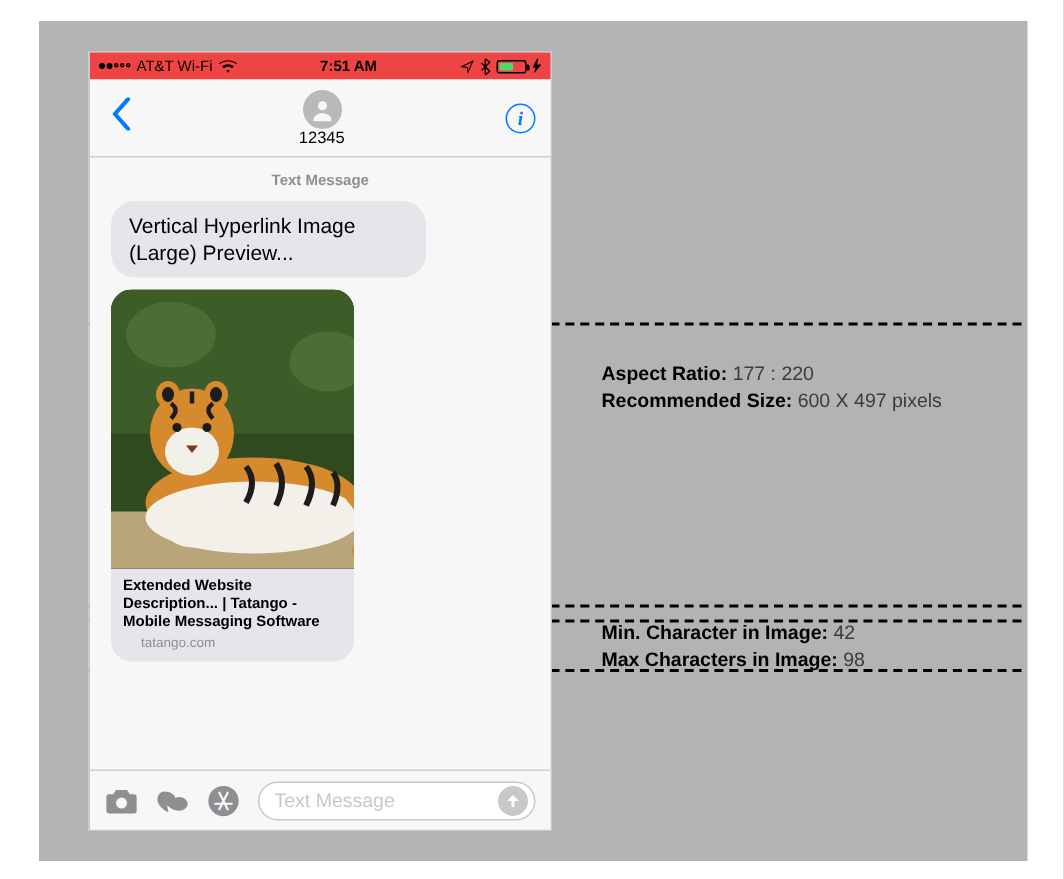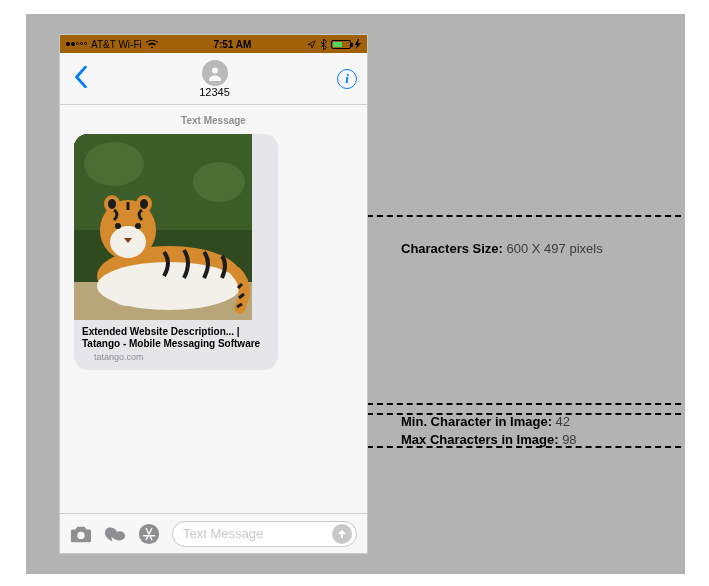--- a/index.html
+++ b/index.html
@@ -21,21 +21,21 @@
     width: 309px; height: 520px;
     background: #f7f7f7;
     border: 1px solid #c8c8c8;
     display: flex; flex-direction: column;
   }
   
   .status {
     height: 18px;
     display: flex; align-items: center; justify-content: space-between;
     font-size: 10px; padding: 0 6px;
-    background: #a16207;
+    background: #ef4444;
   }
   .status .left, .status .right { display:flex; align-items:center; gap:4px; }
   .dots { display:flex; gap:1px; }
   .dot { width:4px; height:4px; border-radius:50%; background:#000; }
   .dot.off { background:transparent; border:0.5px solid #000; width:3px; height:3px; }
   .status .time { font-weight:600; }
   .battery { display:inline-block; width:20px; height:9px; border:1px solid #000; border-radius:2px; position:relative; }
   .battery::after { content:""; position:absolute; right:-3px; top:2px; width:2px; height:4px; background:#000; border-radius:0 1px 1px 0; }
   .battery .fill { position:absolute; left:1px; top:1px; bottom:1px; width:50%; background:#4cd964; }
   
@@ -58,21 +58,21 @@
   .timestamp { text-align:center; font-size:10px; color:#8e8e93; margin:4px 0 8px; }
   .timestamp .bold { font-weight:600; }
   .bubble {
     background:#e5e5ea; border-radius:16px;
     padding:8px 12px; font-size:14px; color:#000;
     max-width:210px; margin-left:14px;
     line-height:1.25;
   }
   .card {
     margin-left:14px; margin-top:8px;
-    width:204px;
+    width:162px;
     border-radius:14px;
     overflow:hidden;
     background:#e5e5ea;
   }
   .card-image {
     width:178px; height:186px;
     background:#3d5a2a;
   }
   .card-text { padding:6px 8px 8px; }
   .card-title { font-size:10px; font-weight:700; line-height:1.2; color:#000; }
@@ -108,21 +108,22 @@
 <body>
 
 <div class="outer">
 
   <div class="dashline" style="top:201px"></div>
   <div class="dashline" style="top:389px"></div>
   <div class="dashline" style="top:399px"></div>
   <div class="dashline" style="top:432px"></div>
 
   <div class="annot" style="top:226px">
-    <div><span class="b">Characters Size:</span> <span>600 X 497 pixels</span></div>
+    <div><span class="b">Aspect Ratio:</span> <span>177 : 220</span></div>
+    <div><span class="b">Recommended Size:</span> <span>600 X 497 pixels</span></div>
   </div>
   <div class="annot" style="top:399px">
     <div><span class="b">Min. Character in Image:</span> <span>42</span></div>
     <div><span class="b">Max Characters in Image:</span> <span>98</span></div>
   </div>
 
   <div class="phone">
 
     <div class="status">
       <div class="left">
@@ -171,20 +172,23 @@
         <div class="contact-name">12345</div>
       </div>
       <div>
         <div class="info-circle">i</div>
       </div>
     </div>
 
     <div class="chat-body">
       <div class="timestamp">
         <div class="bold">Text Message</div>
+      </div>
+      <div class="bubble">
+        <span>Vertical Hyperlink Image (Large) Preview...</span>
       </div>
       <div class="card">
         <div class="card-image">
           
           <svg viewBox="0 0 178 186" width="178" height="186">
             <rect width="178" height="186" fill="#2f4a1f"></rect>
             <rect y="0" width="178" height="96" fill="#3c5c28"></rect>
             <ellipse cx="40" cy="30" rx="30" ry="22" fill="#4c6e34"></ellipse>
             <ellipse cx="145" cy="48" rx="26" ry="20" fill="#4c6e34"></ellipse>
 

